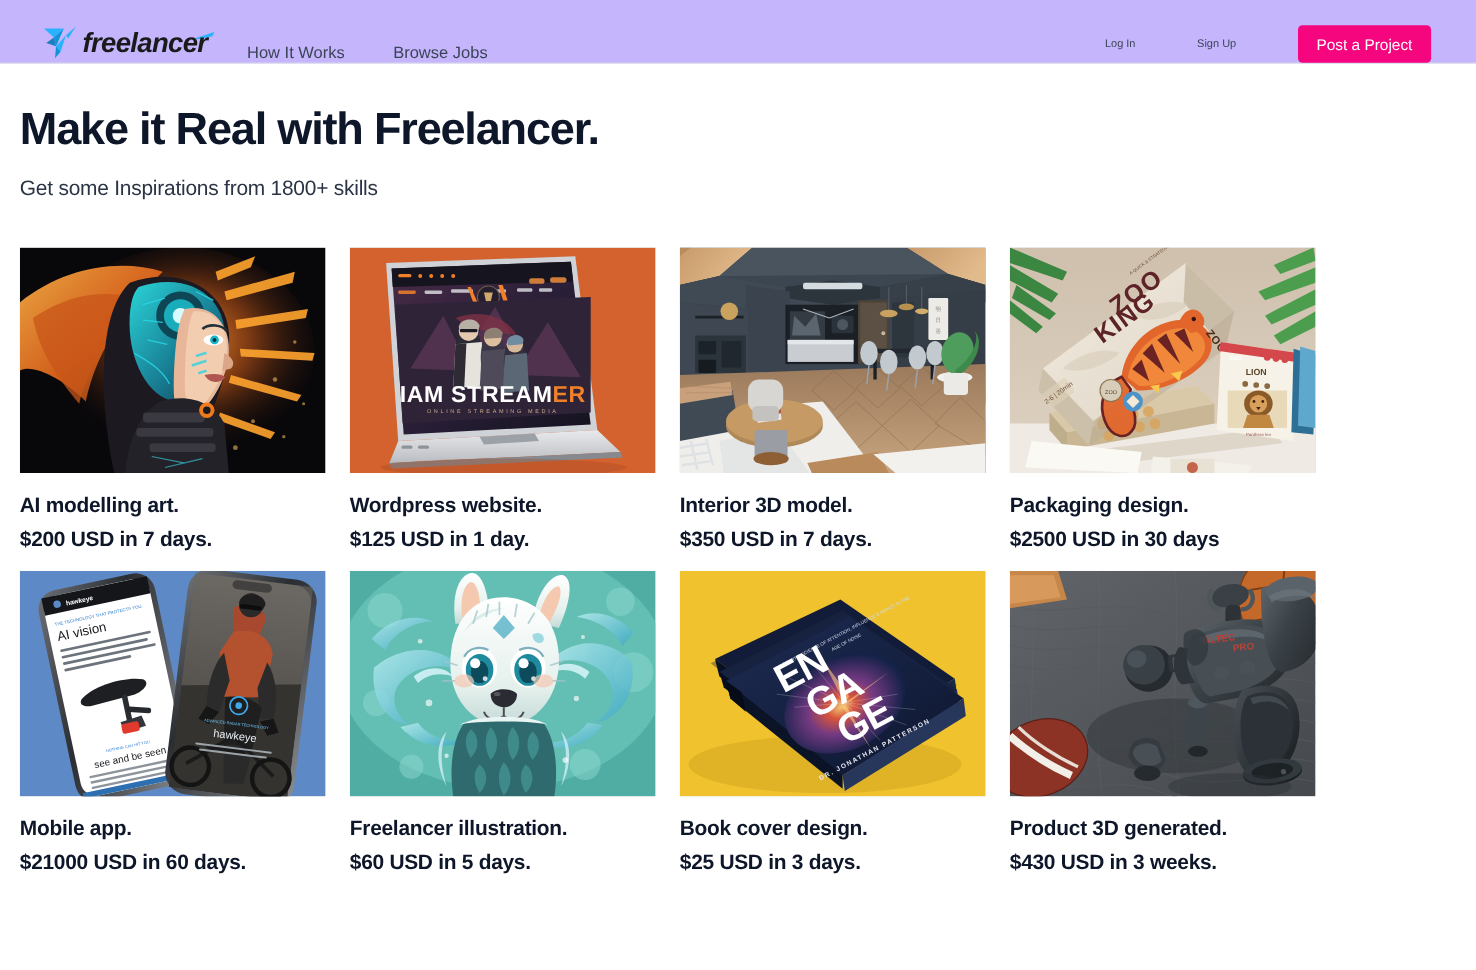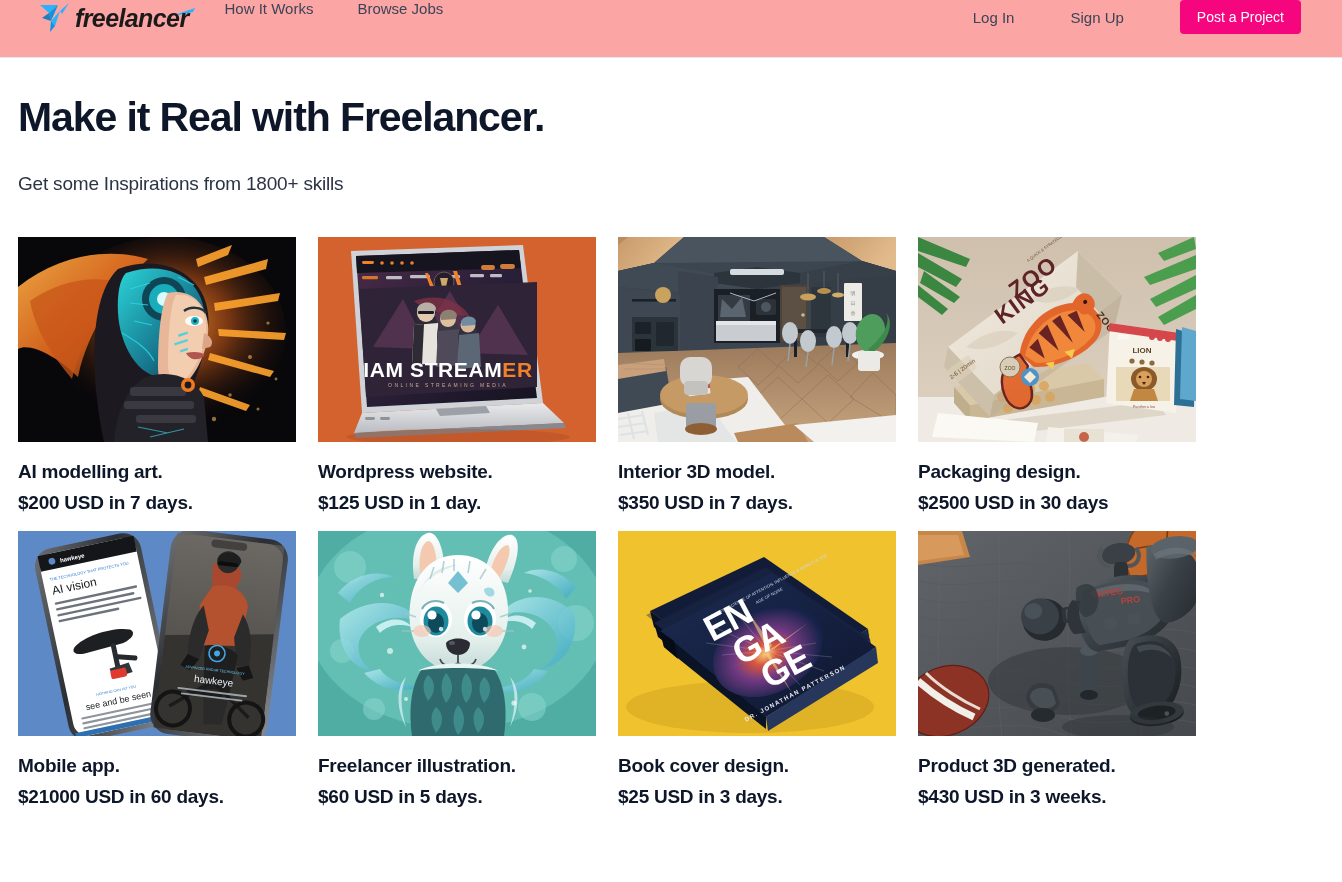--- a/index.html
+++ b/index.html
@@ -10,22 +10,22 @@
     overflow: hidden;
   }
 
   
   .header {
     position: relative;
     height: 58px;
     width: 100%;
     border-bottom: 1px solid #e4e6ea;
     display: flex;
-    align-items: flex-start;
-    background: #fca5a5;
+    align-items: flex-end;
+    background: #c4b5fd;
   }
   .logo-wrap {
     display: flex; align-items: center;
     margin-left: 38px;
     height: 36px;
   }
   .logo-bird { width: 36px; height: 34px; display:block; }
   .logo-text {
     font-size: 25px;
     font-weight: bold;
@@ -51,21 +51,21 @@
     white-space: nowrap;
   }
 
   .nav-right {
     margin-left: auto;
     display: flex;
     align-items: center;
     margin-right: 41px;
   }
   .nav-right a.plain {
-    font-size: 15px;
+    font-size: 10px;
     color: #3b4456;
     text-decoration: none;
     margin-right: 56px;
     white-space: nowrap;
   }
   .btn-post {
     background: #f5067f;
     color: #ffffff;
     font-size: 14px;
     font-weight: normal;
@@ -84,21 +84,21 @@
   .page-title {
     font-size: 41px;
     font-weight: bold;
     color: #0e1729;
     letter-spacing: -1.1px;
     margin-top: 36px;
   }
   .page-subtitle {
     font-size: 19px;
     color: #2b3445;
-    margin-top: 32px;
+    margin-top: 20px;
     letter-spacing: -0.2px;
   }
 
   
   .grid {
     margin-top: 42px;
     display: grid;
     grid-template-columns: repeat(4, 278px);
     column-gap: 22px;
     row-gap: 13px;

